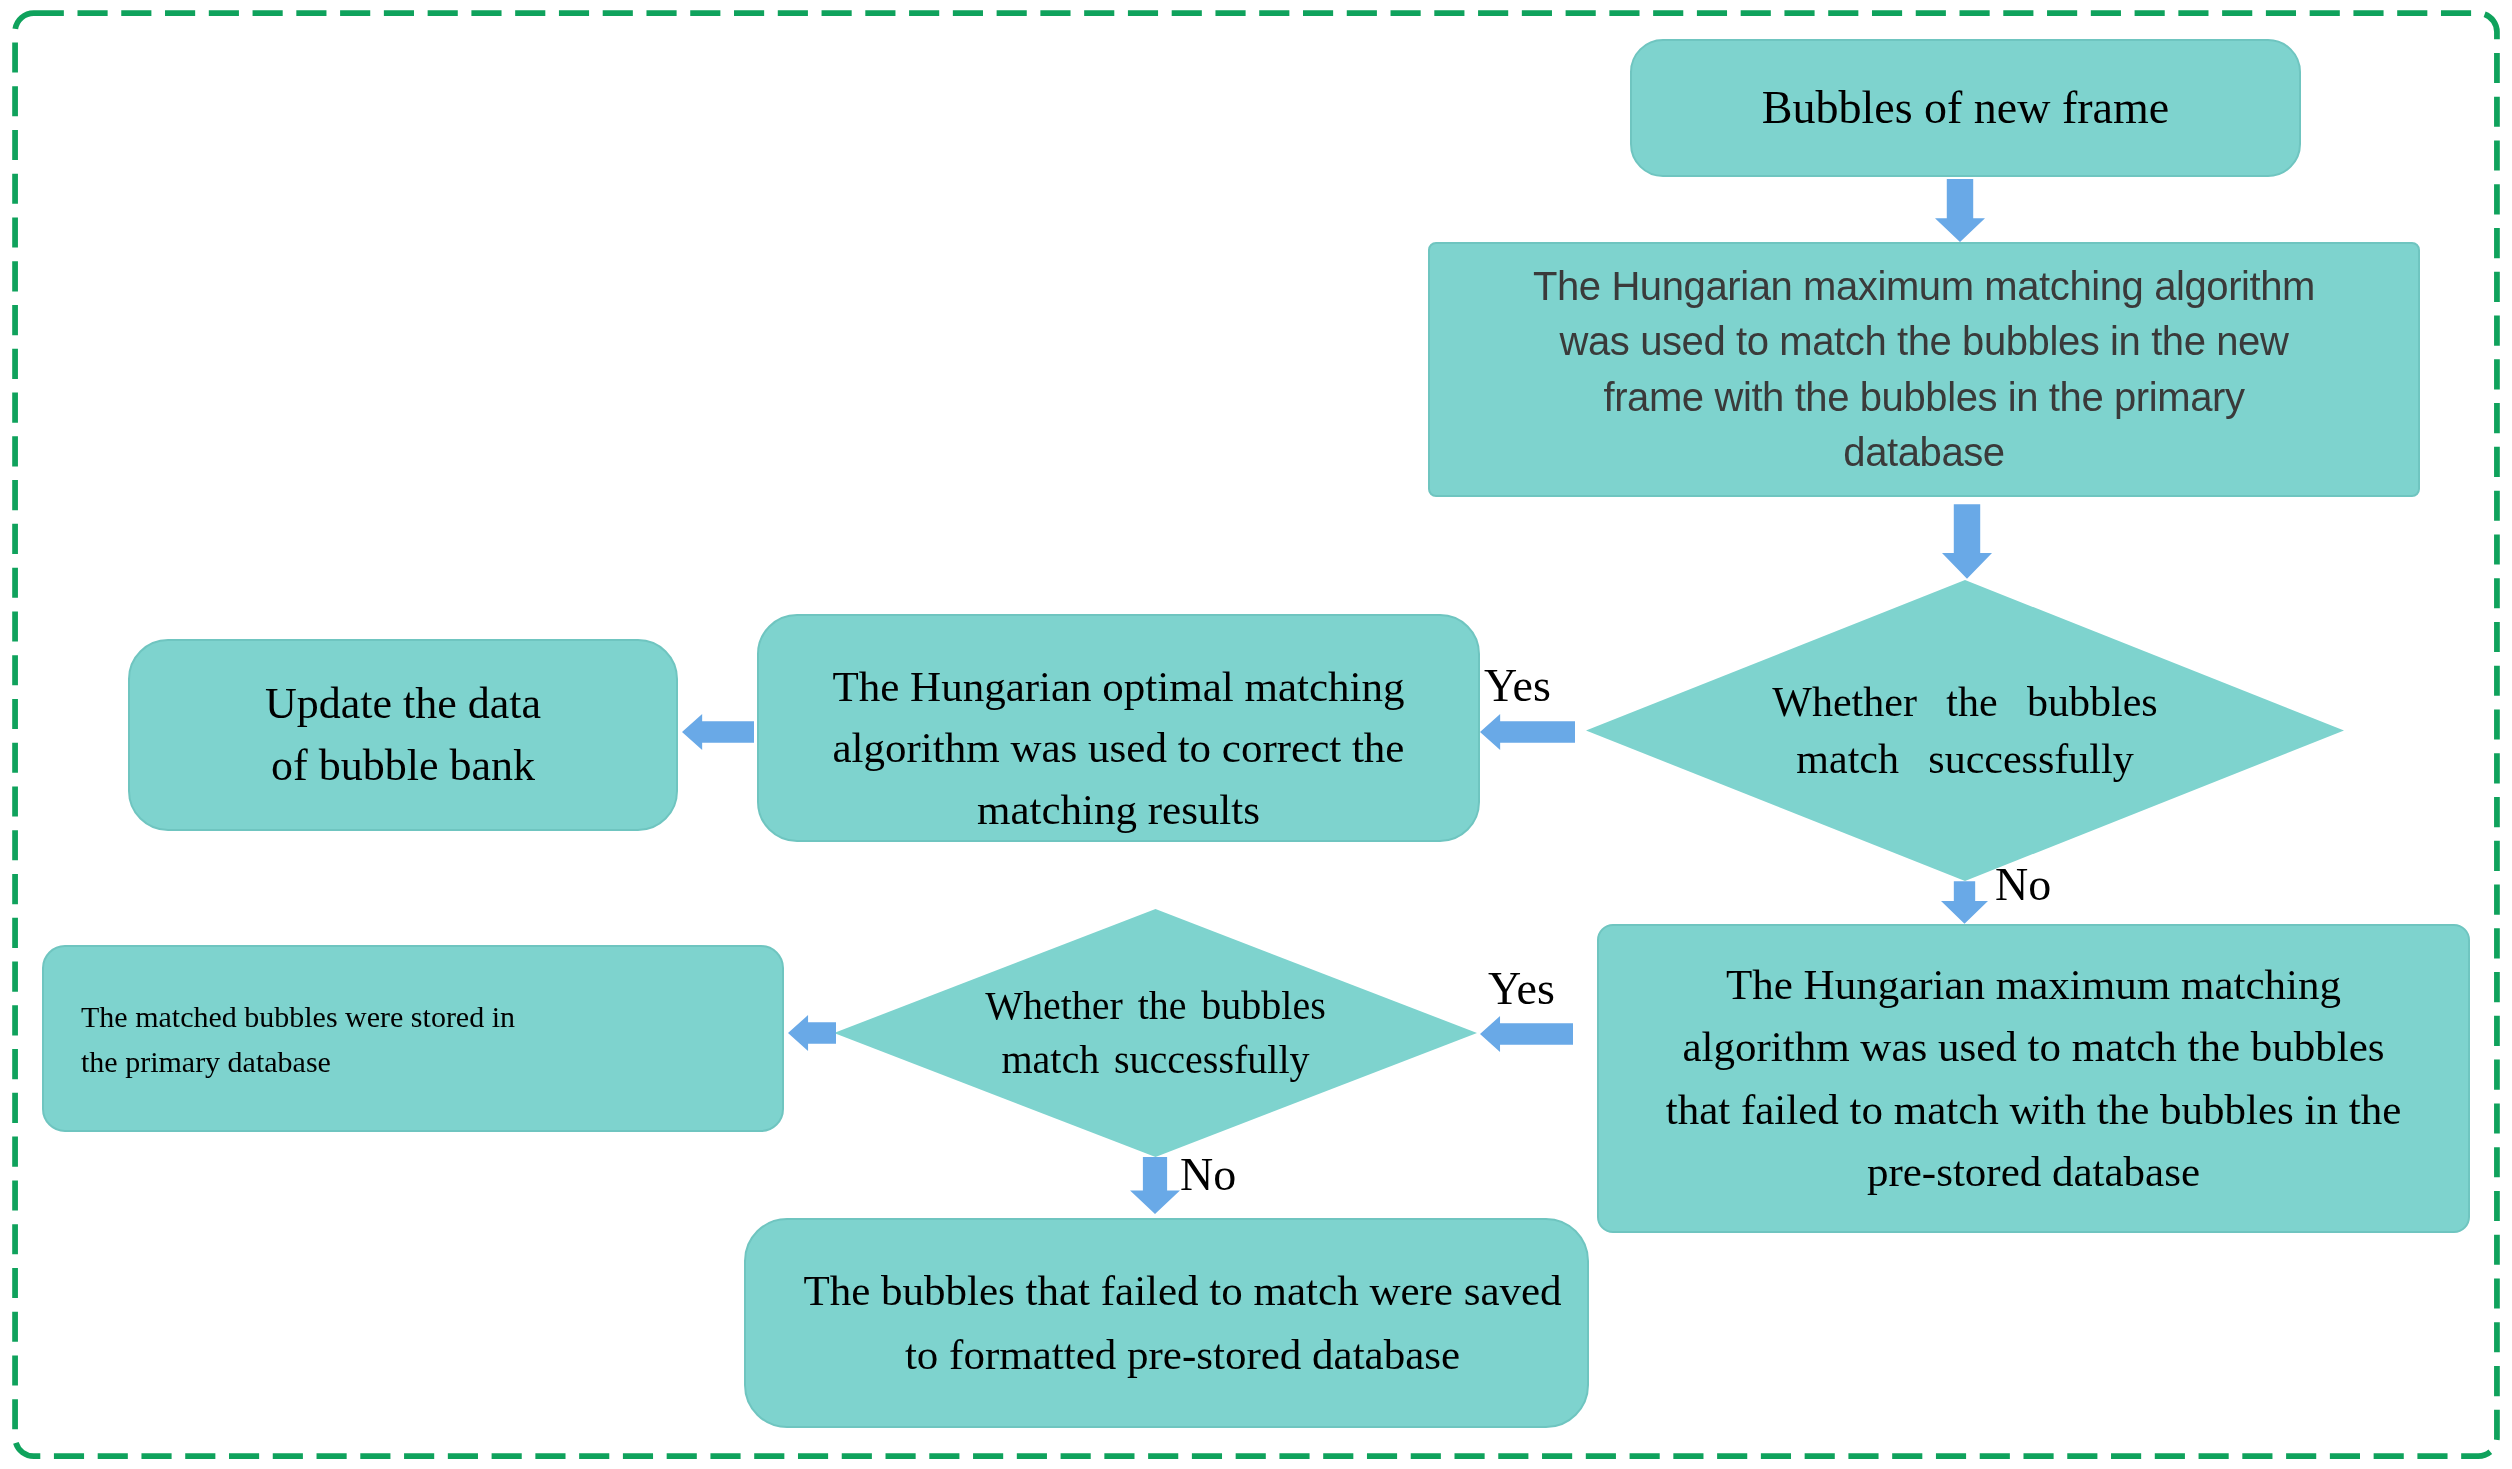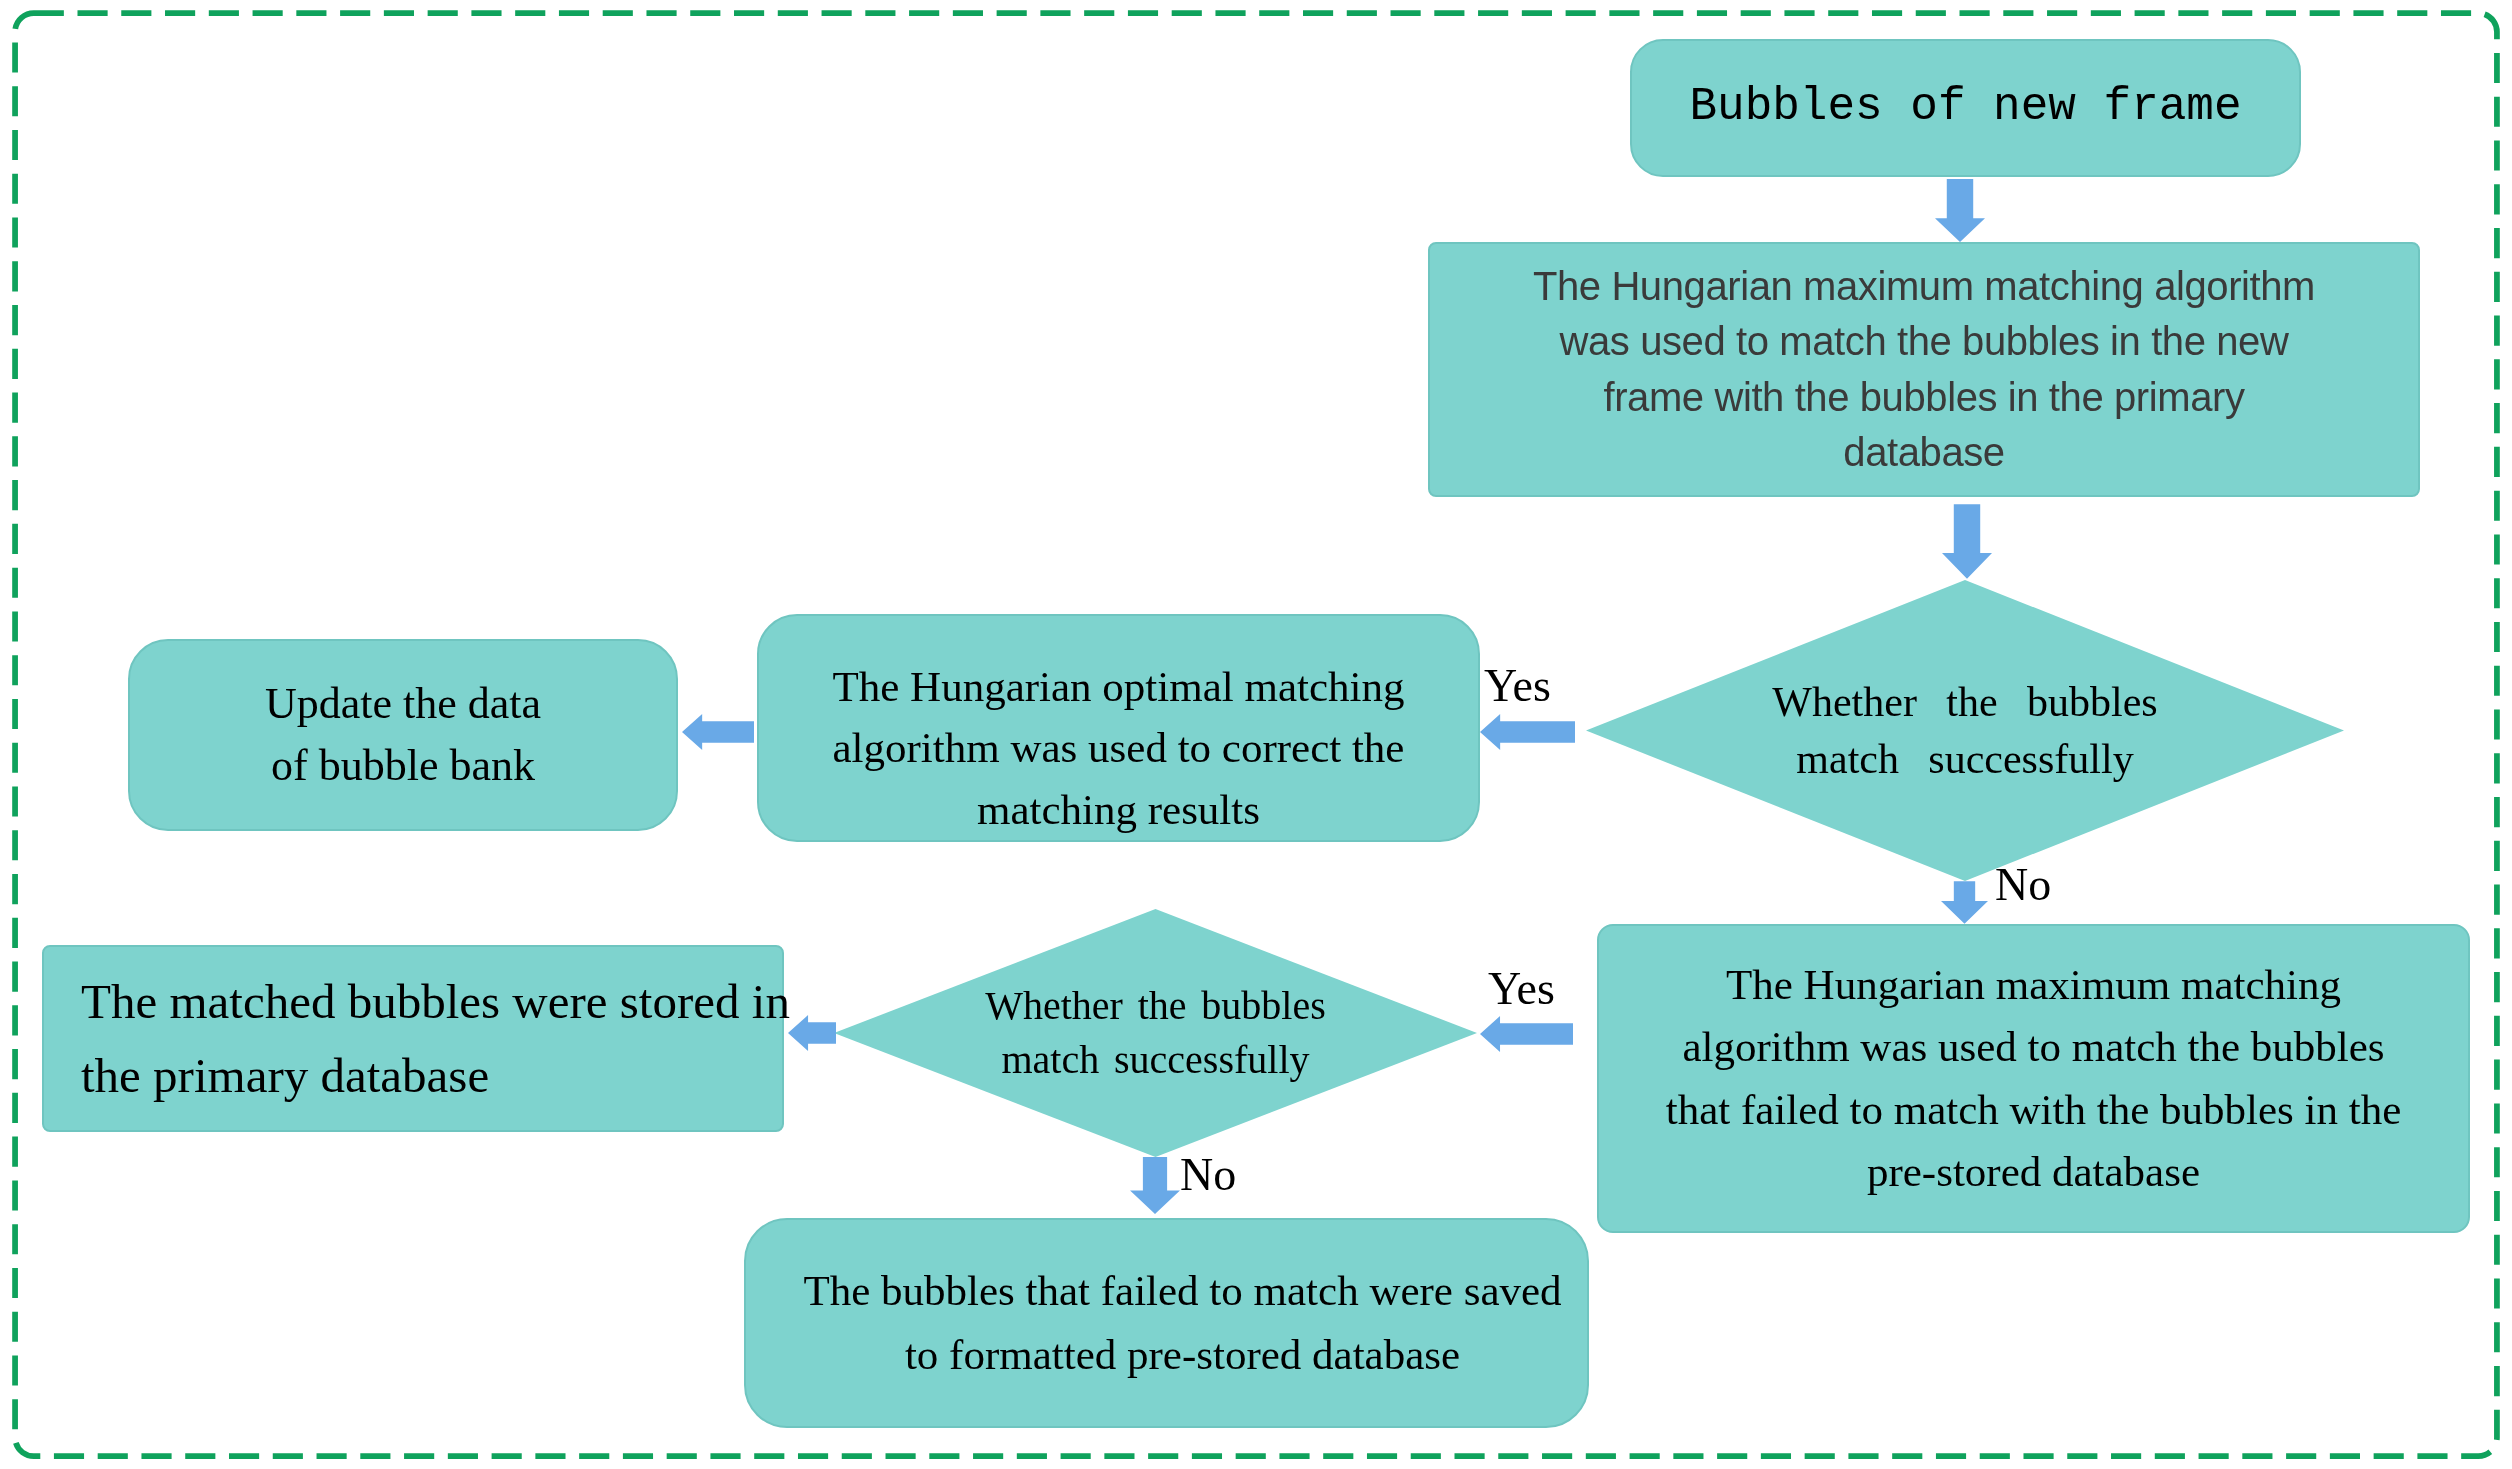--- a/index.html
+++ b/index.html
@@ -23,33 +23,33 @@
 
   
   .node { position:absolute; background:var(--teal);
           display:flex; align-items:center; justify-content:center;
           text-align:center; box-sizing:border-box; }
   .rounded { border:2.2px solid var(--teal-rim); }
   .node-label { white-space:pre; color:var(--ink); }
 
   
   #box-a { left:1630px; top:39px;  width:671px;  height:138px; border-radius:33px;
-           font-size:46px; line-height:1.3;font-family:Liberation Mono, monospace; }
+           font-size:46px; line-height:1.3; }
   #box-b { left:1428px; top:242px; width:992px; height:255px; border-radius:8px;
            font-family:"Liberation Sans", sans-serif; font-size:40px; line-height:1.38;
            letter-spacing:-0.4px; }
   #box-b .node-label { color:var(--ink-sans); }
   #box-c { left:757px; top:614px; width:723px; height:228px; border-radius:40px;
            font-size:43px; line-height:1.43;align-items:flex-end; }
   #box-d { left:128px;  top:631px; width:550px;  height:192px; border-radius:40px;
            font-size:44px; line-height:1.4;margin-top:8px; }
   #box-e { left:1597px; top:924px; width:873px; height:309px; border-radius:16px;
            font-size:43px; line-height:1.45; }
-  #box-f { left:42px;   top:945px; width:742px; height:187px; border-radius:8px;
-           font-size:49px; line-height:1.5;
+  #box-f { left:42px;   top:945px; width:742px; height:187px; border-radius:23px;
+           font-size:30px; line-height:1.5;
            justify-content:flex-start; padding-left:37px; text-align:left; }
   #box-g { left:744px; top:1218px; width:845px; height:210px; border-radius:43px;
            font-size:43px; line-height:1.5;padding-left:32px; }
 
   .diamond { clip-path:polygon(50% 0, 100% 50%, 50% 100%, 0 50%);font-family:Liberation Serif, serif; }
   #diamond-1 { left:1586px; top:580px;  width:758px; height:301px;
                font-size:42px; line-height:1.35; word-spacing:0.45em; }
   #diamond-2 { left:834px; top:909px; width:643px;  height:248px;
                font-size:40px; line-height:1.35; word-spacing:0.12em; }
 

